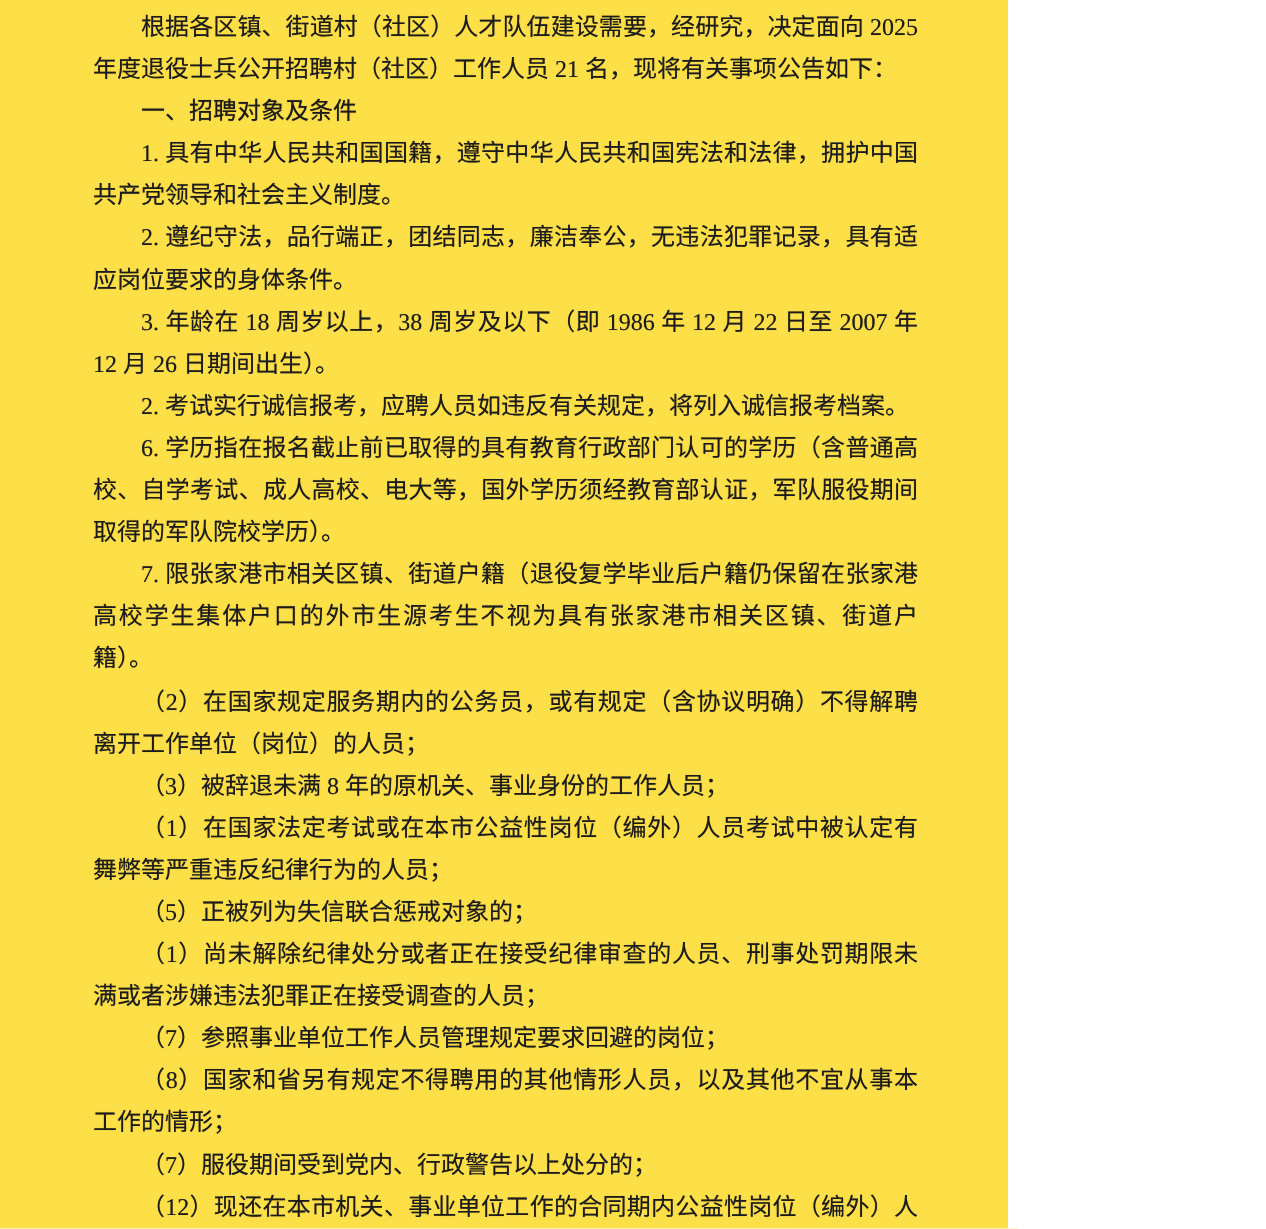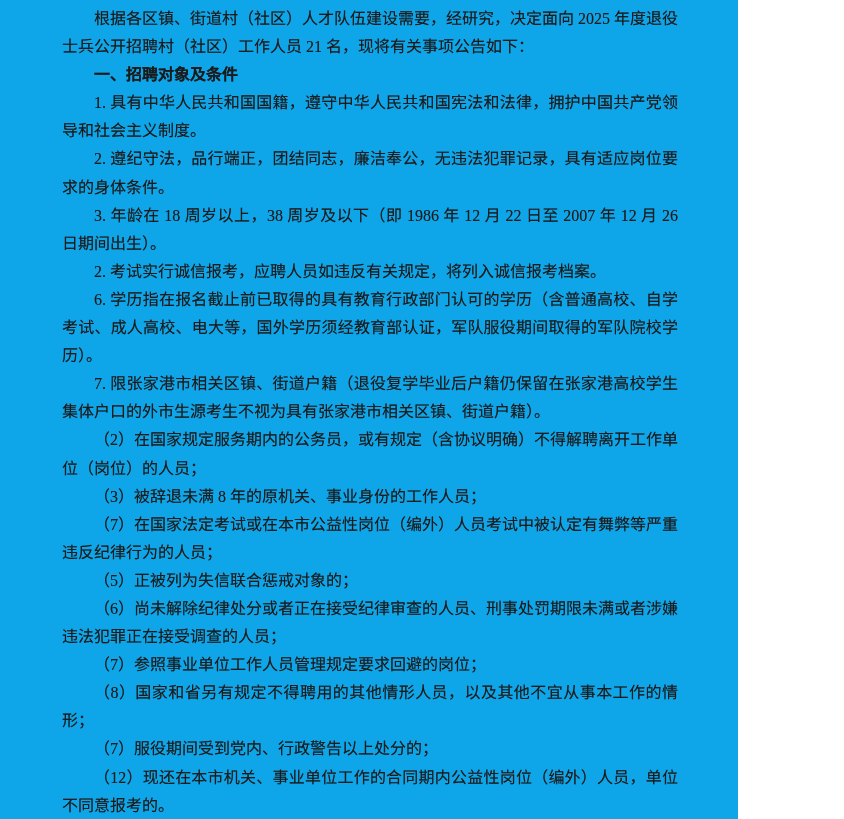--- a/index.html
+++ b/index.html
@@ -2,23 +2,23 @@
 <html lang="zh-CN"><head>
 <meta charset="utf-8">
 <style>
   html, body {
     margin: 0;
     padding: 0;
     background: #ffffff;
   }
   .page {
     position: relative;
-    width: 738px;
+    width: 672px;
     height: 819px;
-    background: #0ea5e9;
+    background: #fde047;
     overflow: hidden;
     box-sizing: border-box;
   }
   .content {
     box-sizing: border-box;
     width: 100%;
     height: 100%;
     padding: 5px 60px 0 62px;
     font-family: "Liberation Serif", "DejaVu Serif", serif;
     font-size: 16px;
@@ -28,40 +28,40 @@
     text-justify: inter-ideograph;
     text-shadow: 0 0 0.5px rgba(40, 40, 40, 0.55);
   }
   .para {
     margin: 0;
     padding: 0;
     text-indent: 2em;
   }
   .heading {
     font-family: "Liberation Sans", "DejaVu Sans", sans-serif;
-    font-weight: bold;
+    font-weight: normal;
     text-shadow: 0 0 0.6px rgba(20, 20, 20, 0.7);
   }
 </style>
 </head>
 <body>
 
 <div class="page">
   <div class="content">
     <p class="para">根据各区镇、街道村（社区）人才队伍建设需要，经研究，决定面向 2025 年度退役士兵公开招聘村（社区）工作人员 21 名，现将有关事项公告如下：</p>
     <p class="para heading">一、招聘对象及条件</p>
     <p class="para">1. 具有中华人民共和国国籍，遵守中华人民共和国宪法和法律，拥护中国共产党领导和社会主义制度。</p>
     <p class="para">2. 遵纪守法，品行端正，团结同志，廉洁奉公，无违法犯罪记录，具有适应岗位要求的身体条件。</p>
     <p class="para">3. 年龄在 18 周岁以上，38 周岁及以下（即 1986 年 12 月 22 日至 2007 年 12 月 26 日期间出生）。</p>
     <p class="para">2. 考试实行诚信报考，应聘人员如违反有关规定，将列入诚信报考档案。</p>
     <p class="para">6. 学历指在报名截止前已取得的具有教育行政部门认可的学历（含普通高校、自学考试、成人高校、电大等，国外学历须经教育部认证，军队服役期间取得的军队院校学历）。</p>
     <p class="para">7. 限张家港市相关区镇、街道户籍（退役复学毕业后户籍仍保留在张家港高校学生集体户口的外市生源考生不视为具有张家港市相关区镇、街道户籍）。</p>
     <p class="para">（2）在国家规定服务期内的公务员，或有规定（含协议明确）不得解聘离开工作单位（岗位）的人员；</p>
     <p class="para">（3）被辞退未满 8 年的原机关、事业身份的工作人员；</p>
-    <p class="para">（7）在国家法定考试或在本市公益性岗位（编外）人员考试中被认定有舞弊等严重违反纪律行为的人员；</p>
+    <p class="para">（1）在国家法定考试或在本市公益性岗位（编外）人员考试中被认定有舞弊等严重违反纪律行为的人员；</p>
     <p class="para">（5）正被列为失信联合惩戒对象的；</p>
-    <p class="para">（6）尚未解除纪律处分或者正在接受纪律审查的人员、刑事处罚期限未满或者涉嫌违法犯罪正在接受调查的人员；</p>
+    <p class="para">（1）尚未解除纪律处分或者正在接受纪律审查的人员、刑事处罚期限未满或者涉嫌违法犯罪正在接受调查的人员；</p>
     <p class="para">（7）参照事业单位工作人员管理规定要求回避的岗位；</p>
     <p class="para">（8）国家和省另有规定不得聘用的其他情形人员，以及其他不宜从事本工作的情形；</p>
     <p class="para">（7）服役期间受到党内、行政警告以上处分的；</p>
     <p class="para">（12）现还在本市机关、事业单位工作的合同期内公益性岗位（编外）人员，单位不同意报考的。</p>
   </div>
 </div>
 
 </body></html>

